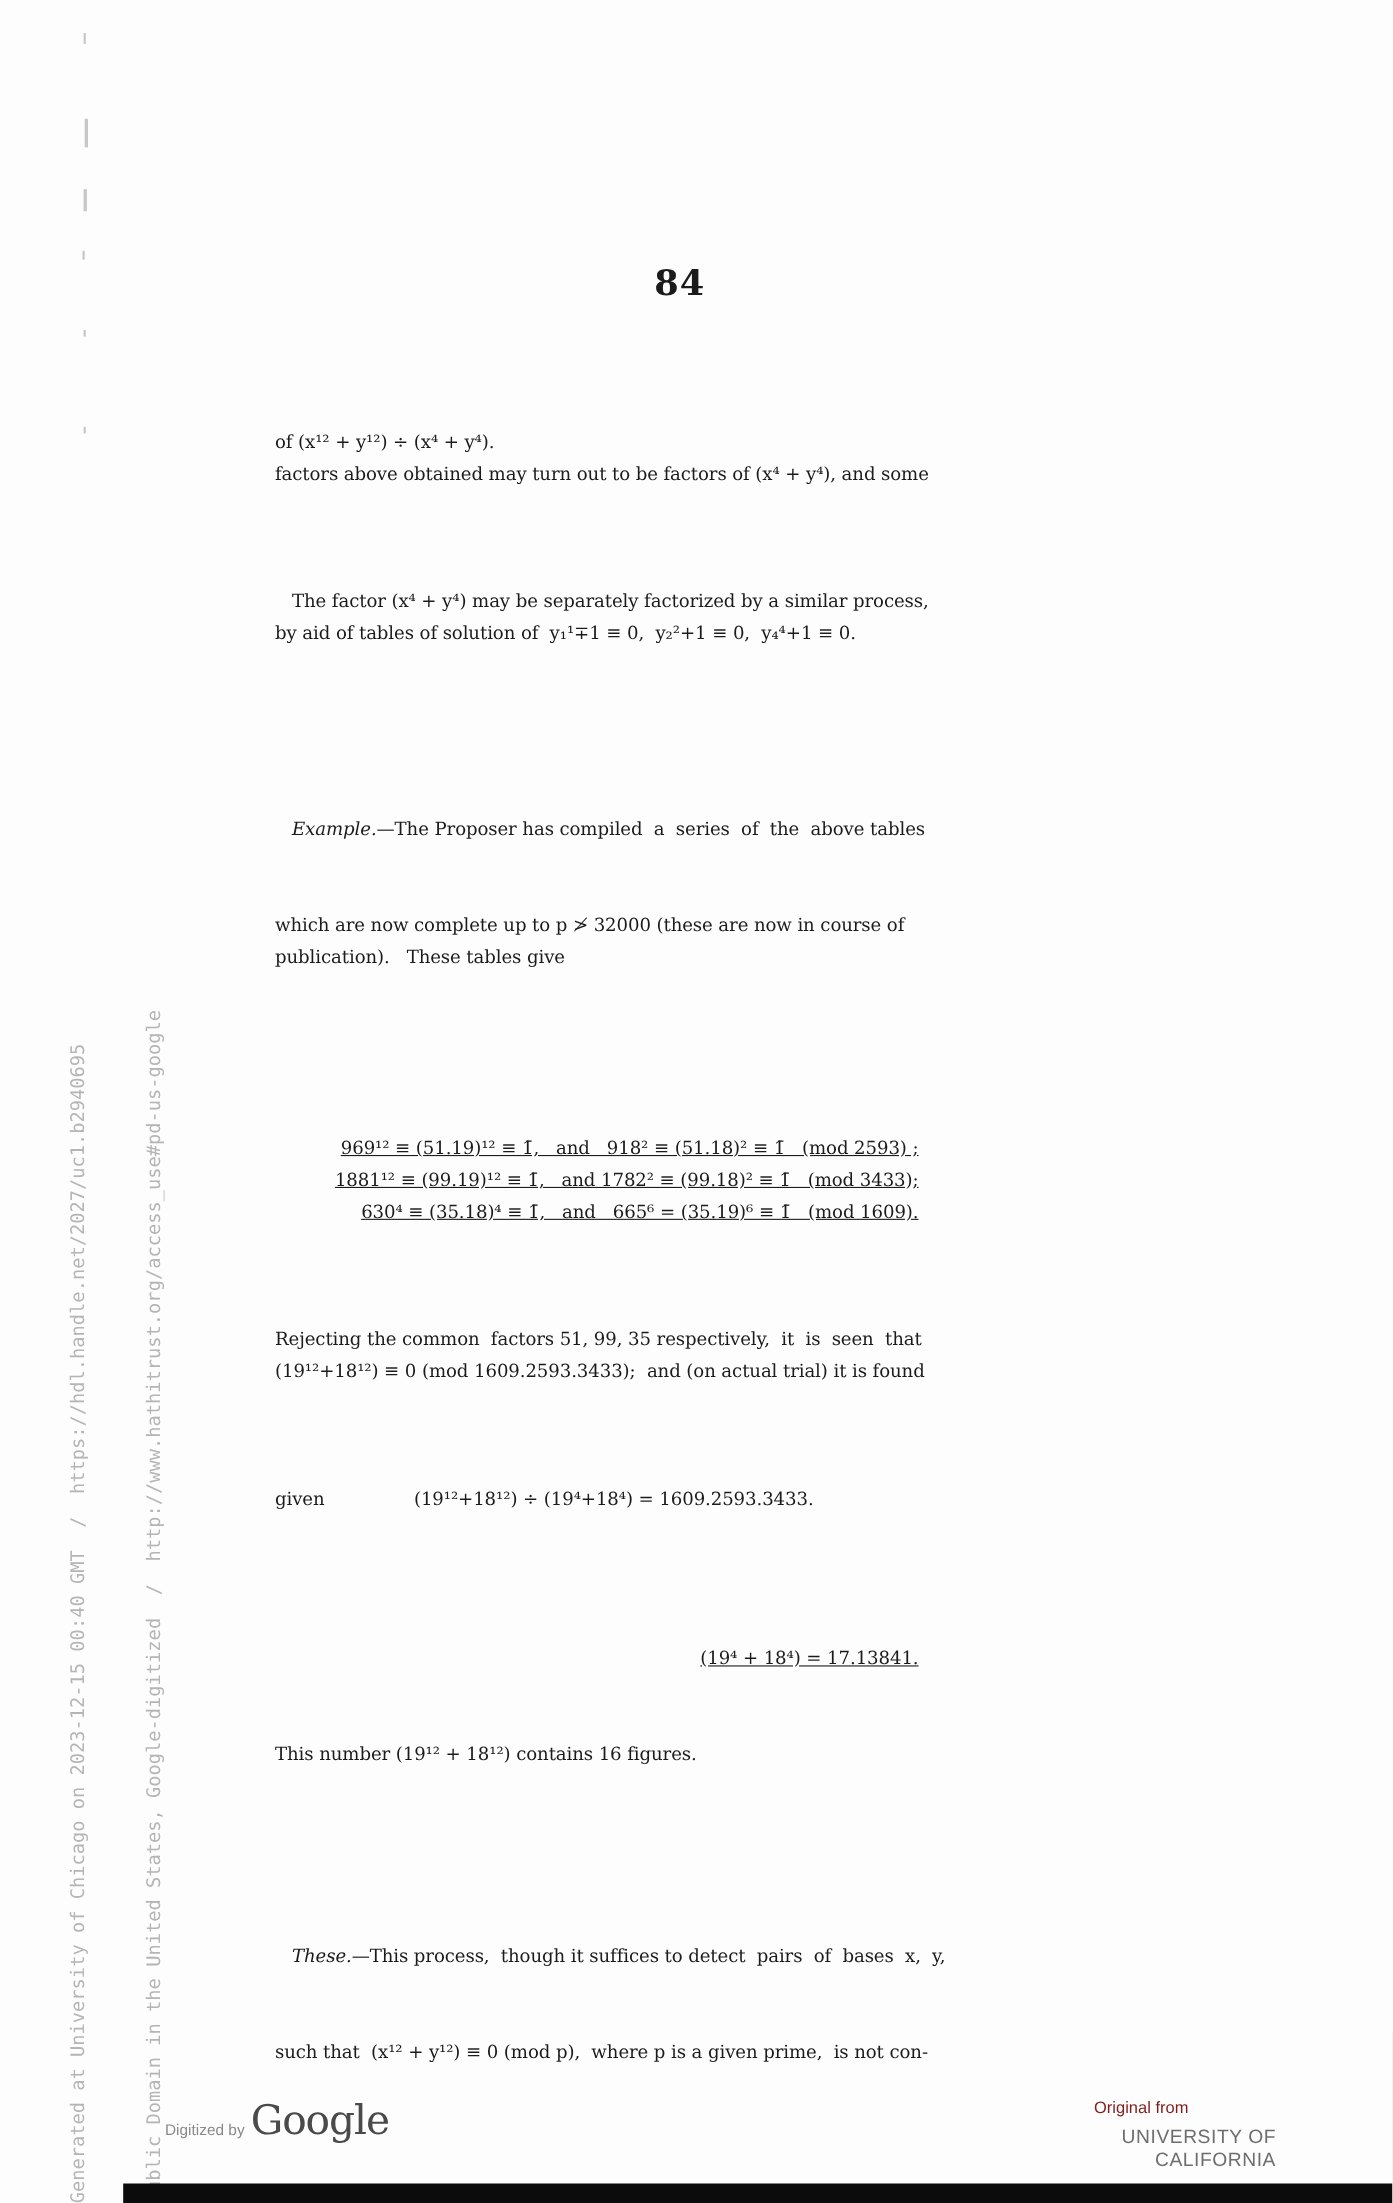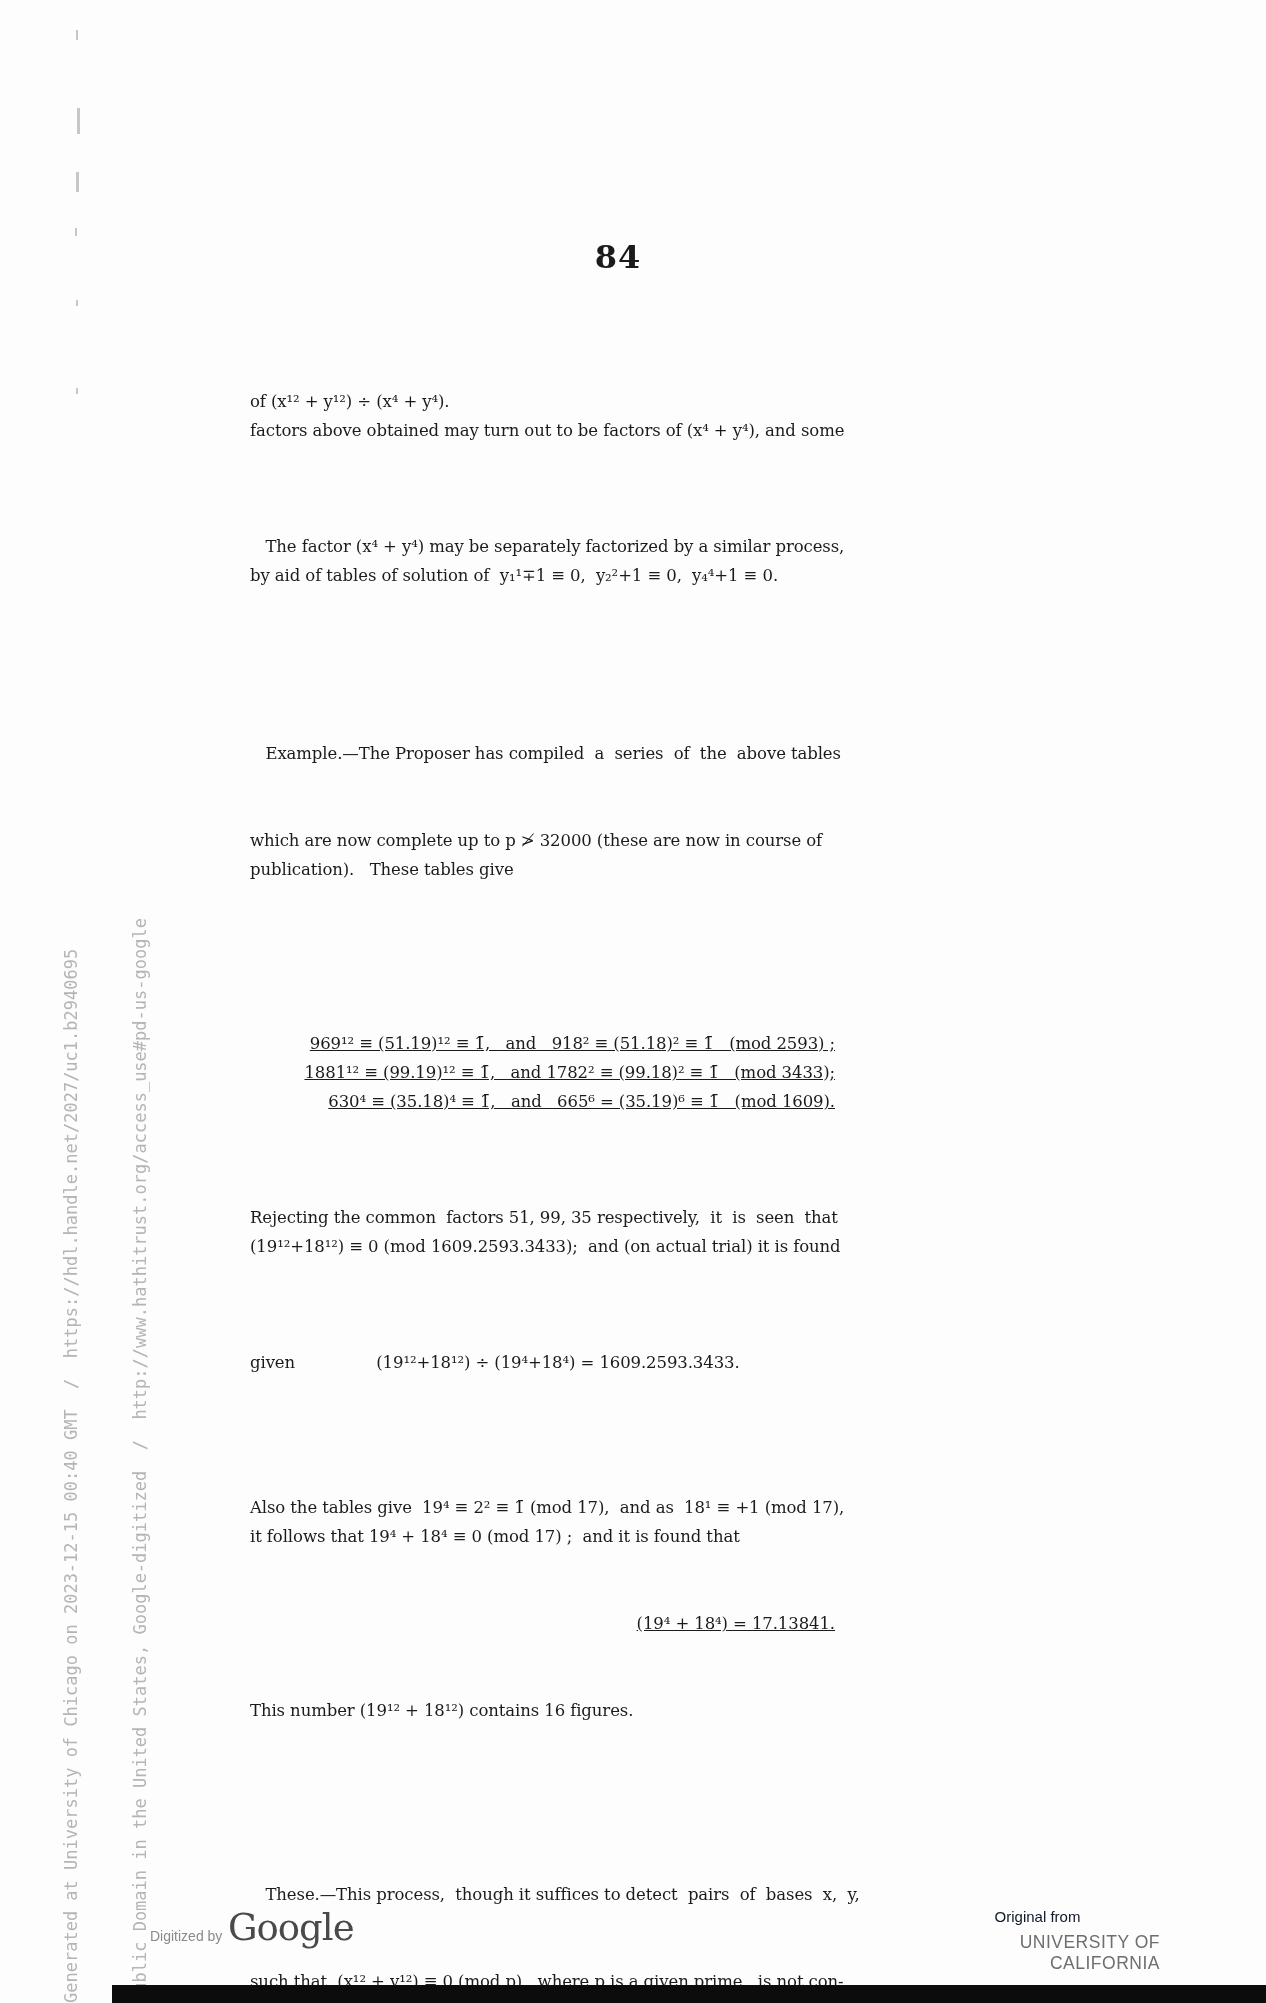--- a/index.html
+++ b/index.html
@@ -18,28 +18,28 @@
   
   .column{position:absolute;left:250px;top:300px;width:585px;
      font-size:16.5px;line-height:29px;letter-spacing:-0.1px;white-space:pre;}
   .column div{white-space:pre;}
   .para{margin:0;}
   .gap-sm{margin-top:4px;}
   .gap-md{margin-top:10px;}
   .ctrblk{text-align:right;text-decoration:underline;}
   .rel{position:relative;text-align:center;}
   .lead{position:absolute;left:0;}
-  .it{text-align:right;}
+  .it{font-style:italic;text-align:right;}
   
   .footer-left{position:absolute;left:150px;top:1928px;color:#8a8a8a;
      font-family:"Liberation Sans",sans-serif;font-size:14px;}
   .google-logo{position:absolute;left:228px;top:1906px;color:#4a4a4a;
      font-family:"DejaVu Serif",serif;font-size:37px;letter-spacing:-1px;}
   .orig-from{position:absolute;left:940px;top:1908px;width:195px;text-align:center;
-     color:#0f172a;font-family:"Liberation Sans",sans-serif;font-size:15px;}
+     color:#7f1d1d;font-family:"Liberation Sans",sans-serif;font-size:15px;}
   .univ{position:absolute;left:915px;top:1932px;width:245px;text-align:right;
      color:#6e6e6e;font-family:"Liberation Sans",sans-serif;font-size:17.5px;letter-spacing:.5px;}
   .bottom-bar{position:absolute;left:112px;right:0;top:1985px;height:18px;background:#0c0c0c;}
 </style>
 </head>
 <body>
 
 <div class="page">
 
   <div class="margin-rot">
@@ -67,21 +67,20 @@
       <div><div>which are now complete up to p ≯ 32000 (these are now in course of</div><div>publication).   These tables give</div></div>
     </div>
 
     <div class="para ctrblk"><div>969¹² ≡ (51.19)¹² ≡ 1̄,   and   918² ≡ (51.18)² ≡ 1̄   (mod 2593) ;</div><div>1881¹² ≡ (99.19)¹² ≡ 1̄,   and 1782² ≡ (99.18)² ≡ 1̄   (mod 3433);</div><div>630⁴ ≡ (35.18)⁴ ≡ 1̄,   and   665⁶ = (35.19)⁶ ≡ 1̄   (mod 1609).</div></div>
 
     <div class="para"><div>Rejecting the common  factors 51, 99, 35 respectively,  it  is  seen  that</div><div>(19¹²+18¹²) ≡ 0 (mod 1609.2593.3433);  and (on actual trial) it is found</div></div>
     <div class="rel">
       <span class="lead">given</span><span>(19¹²+18¹²) ÷ (19⁴+18⁴) = 1609.2593.3433.</span>
     </div>
 
-    <div class="para"><div>Also the tables give  19⁴ ≡ 2² ≡ 1̄ (mod 17),  and as  18¹ ≡ +1 (mod 17),</div><div>it follows that 19⁴ + 18⁴ ≡ 0 (mod 17) ;  and it is found that</div></div>
     <div class="ctrblk"><span>(19⁴ + 18⁴) = 17.13841.</span></div>
     <div>This number (19¹² + 18¹²) contains 16 figures.</div>
 
     <div class="para gap-md">
       <div><span class="it">   These.</span><span>—This process,  though it suffices to detect  pairs  of  bases  x,  y,</span></div>
       <div>such that  (x¹² + y¹²) ≡ 0 (mod p),  where p is a given prime,  is not con-</div>
       
       
     </div>
 

